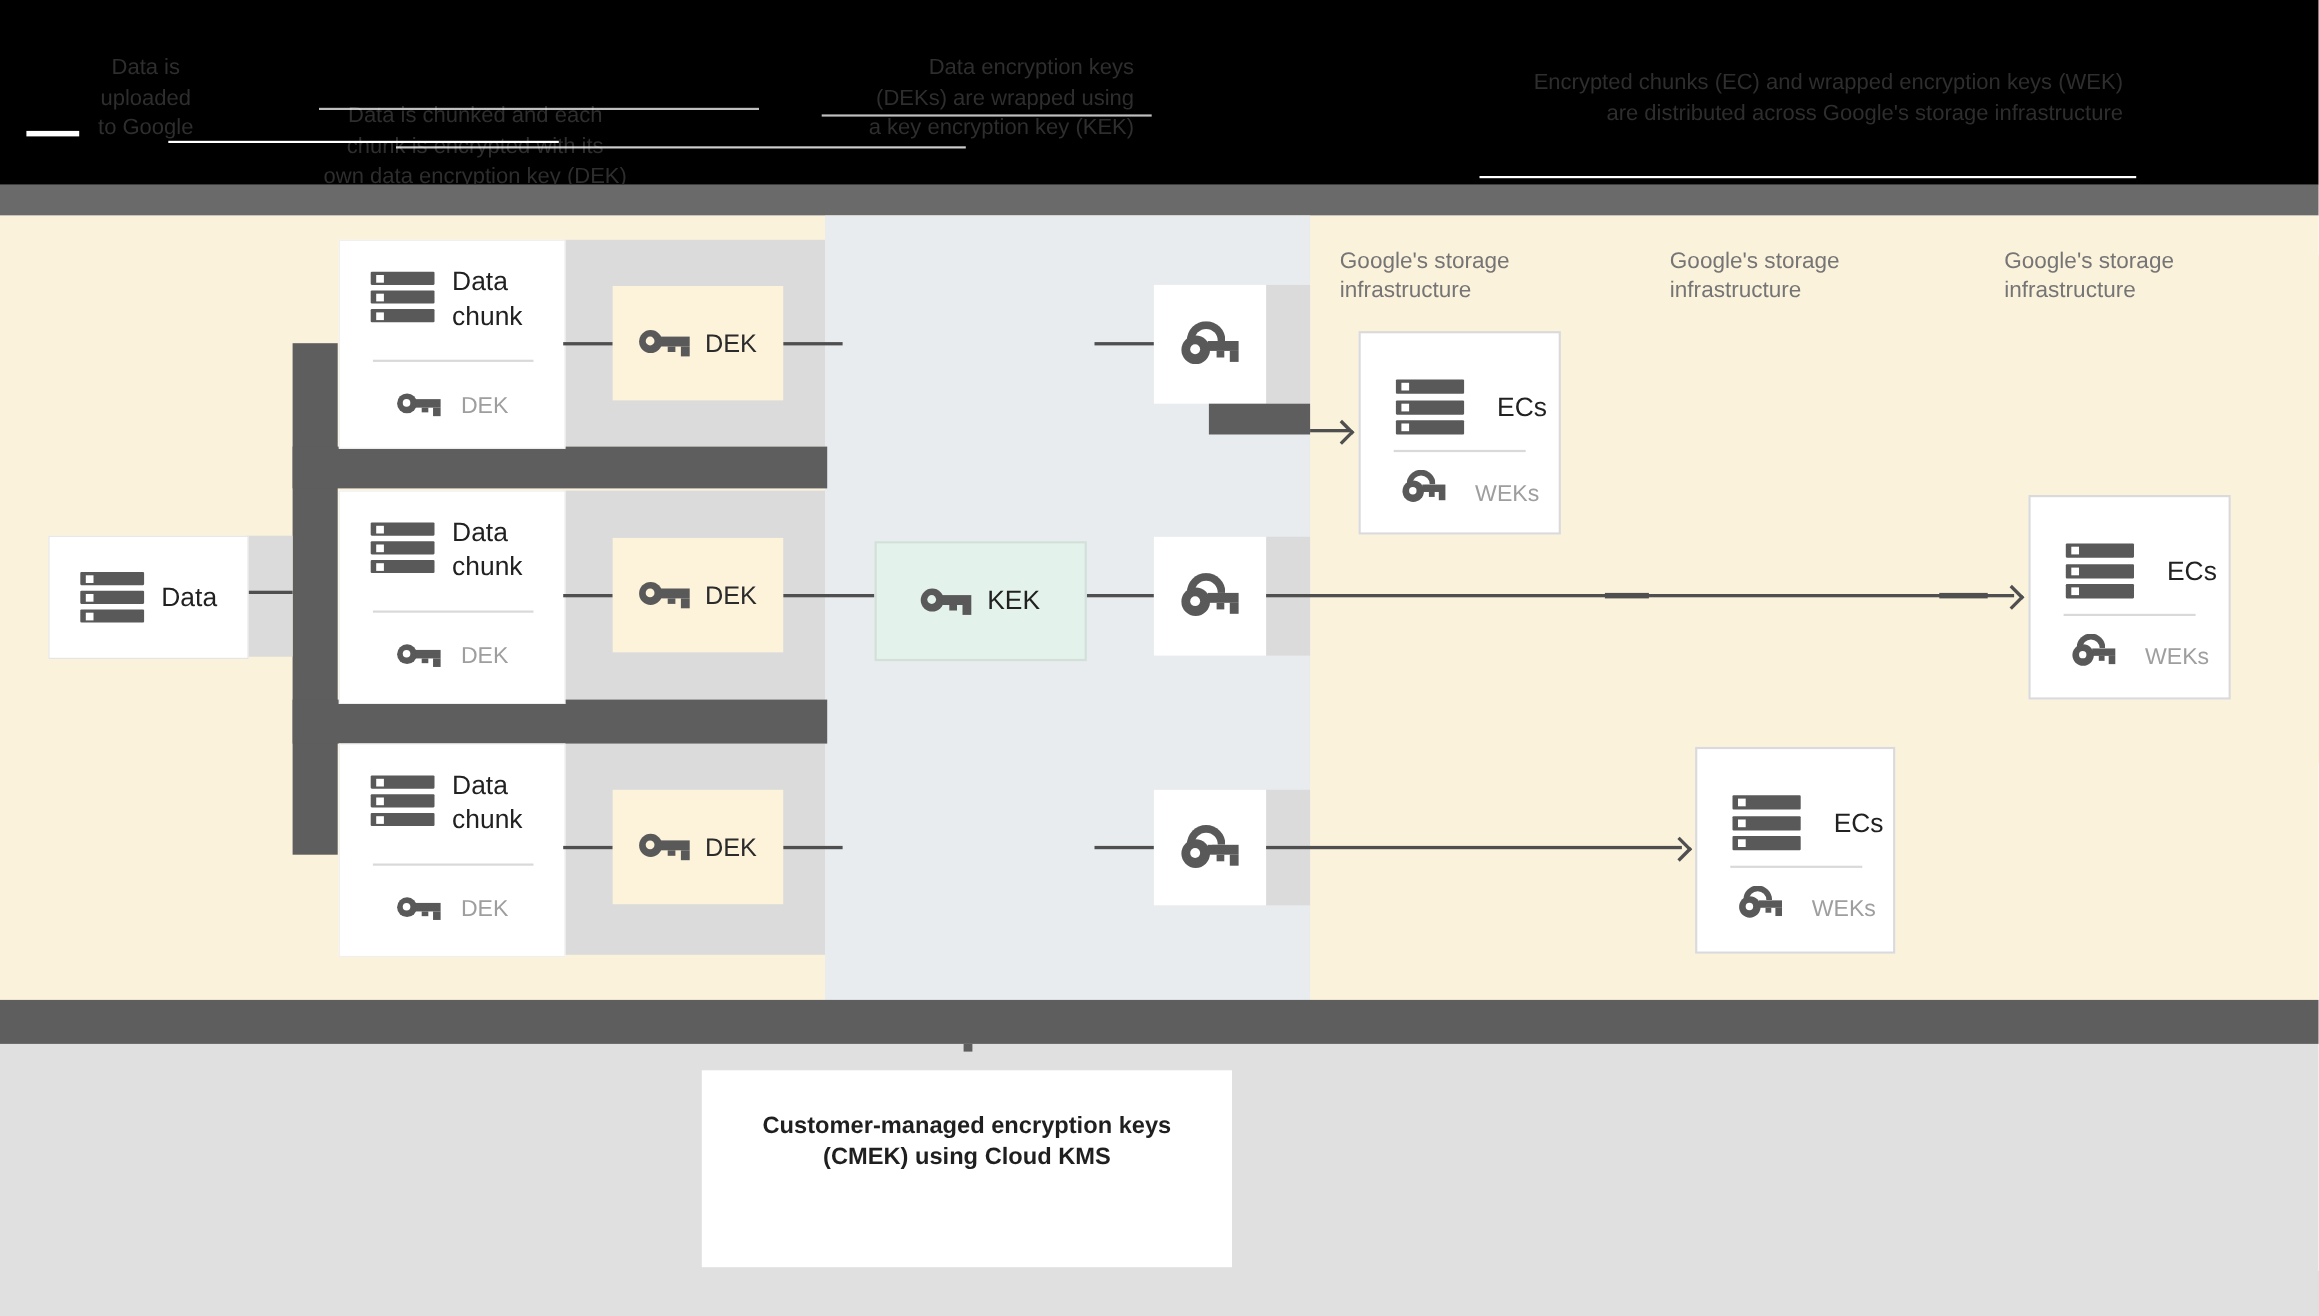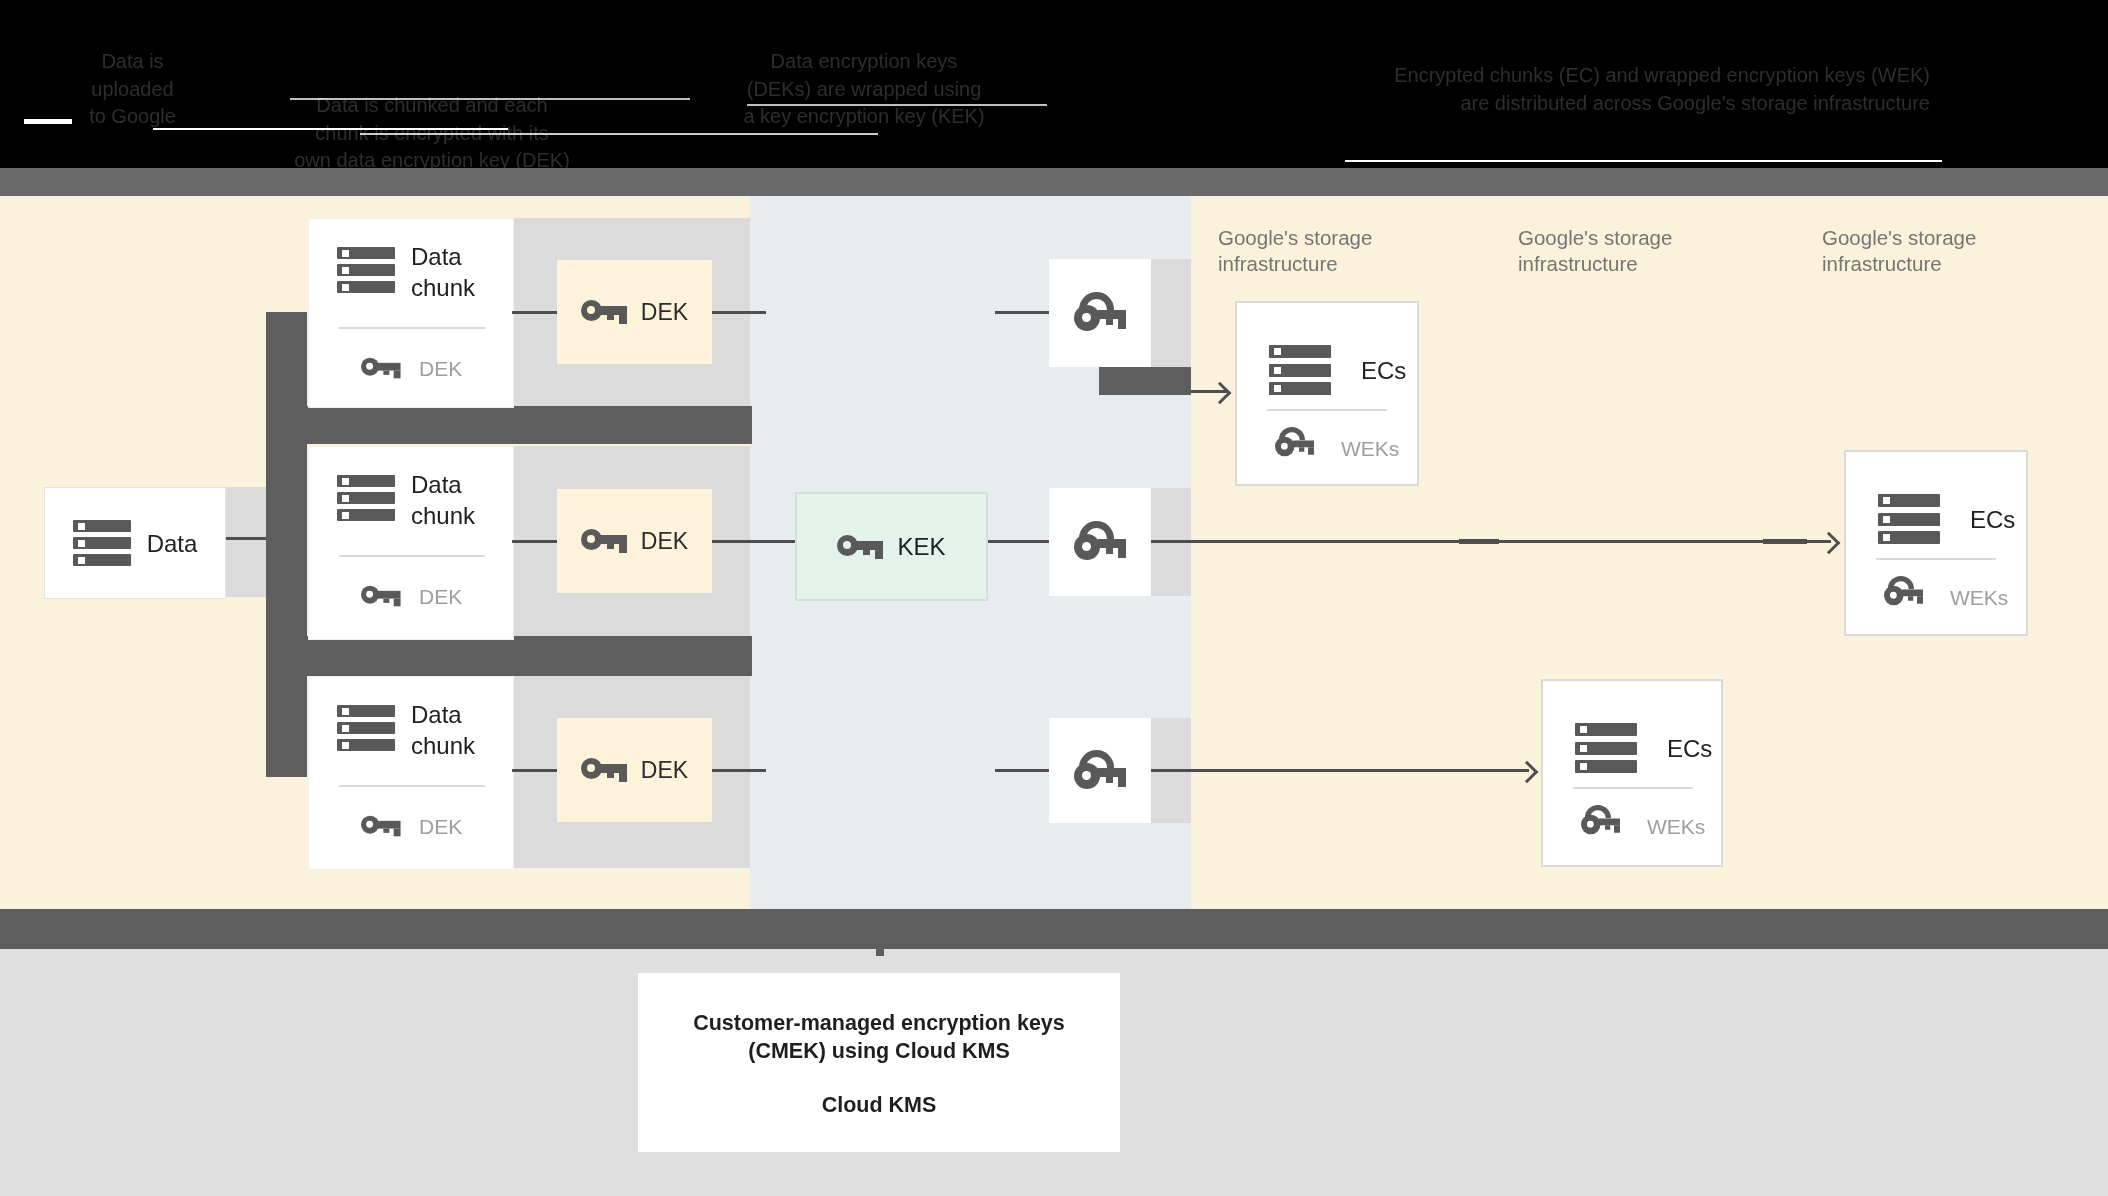--- a/index.html
+++ b/index.html
@@ -108,21 +108,21 @@
 
 <div id="stage">
 
   <div class="abs header">
     <div class="step" style="left:40px;width:185px;">Data is
 uploaded
 to Google</div>
     <div class="step" style="left:282px;width:300px;margin-top:44px;">Data is chunked and each
 chunk is encrypted with its
 own data encryption key (DEK)</div>
-    <div class="step" style="left:714px;width:300px;">Data encryption keys
+    <div class="step" style="left:731px;width:300px;text-align:right;">Data encryption keys
 (DEKs) are wrapped using
 a key encryption key (KEK)</div>
     <div class="step" style="left:1330px;top:62px;width:600px;text-align:right;">Encrypted chunks (EC) and wrapped encryption keys (WEK)
 are distributed across Google's storage infrastructure</div>
     <div class="hline" style="left:24px;top:119px;width:48px;height:5px;"></div>
     <div class="hline" style="left:290px;top:98px;width:400px;height:1.5px;opacity:.75;"></div>
     <div class="hline" style="left:747px;top:104px;width:300px;height:1.5px;opacity:.75;"></div>
     <div class="hline" style="left:153px;top:128px;width:355px;height:2px;"></div>
     <div class="hline" style="left:360px;top:133px;width:518px;height:1.5px;opacity:.8;"></div>
     <div class="hline" style="left:1345px;top:160px;width:597px;height:2px;"></div>
@@ -372,16 +372,15 @@
   </div>
 
   <div class="abs bottom"></div>
   <div class="abs botband"></div>
   <div class="abs bottab"></div>
 
   <div class="abs caption">
     <div class="bold">Customer-managed encryption keys</div>
     <div class="bold">(CMEK) using Cloud KMS</div>
     <div class="spacer"></div>
-    <div class="bold">Cloud KMS</div>
   </div>
 
 </div>
 
 </body></html>

